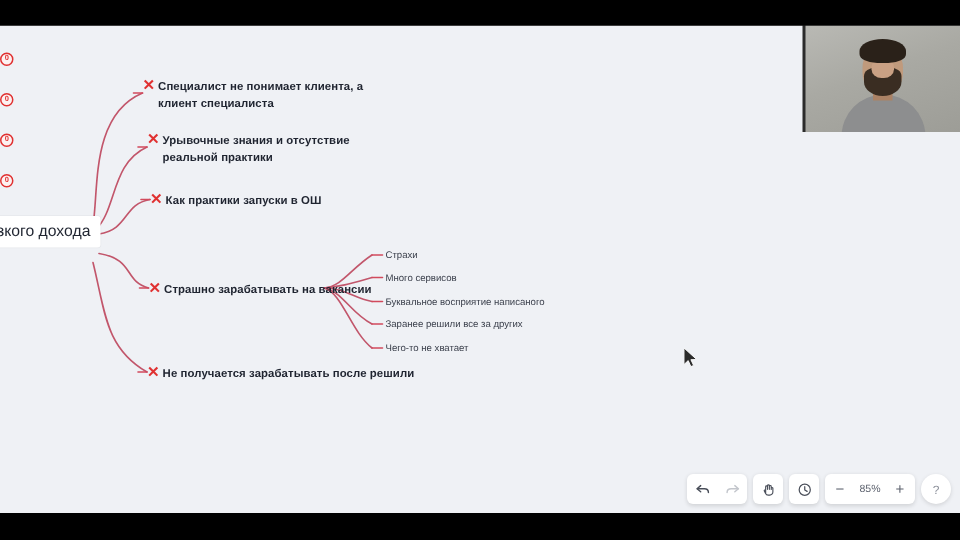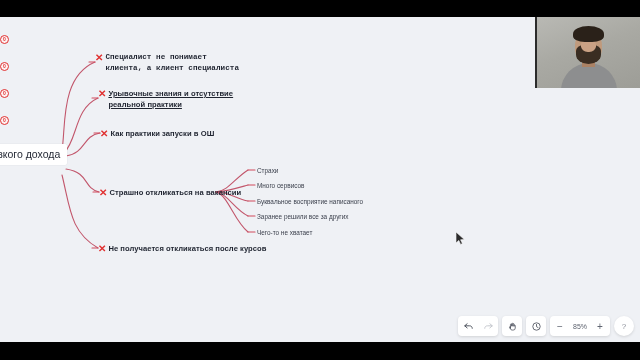--- a/index.html
+++ b/index.html
@@ -266,69 +266,69 @@
         <line x1="92" y1="231" x2="98" y2="231"></line>
       </g>
     </svg>
 
     <div class="root-node" style="left:-6px; top:127px;">
       <span>зкого дохода</span>
     </div>
 
     <div class="branch" style="left:95px; top:35px; width:150px;">
       <span class="xmark">✕</span>
-      <span class="btext" style="width:138px;font-family:Liberation Mono, monospace;">Специалист не понимает клиента, а клиент специалиста</span>
+      <span class="btext" style="width:138px;">Специалист не понимает клиента, а клиент специалиста</span>
     </div>
     <div class="bdot-wrap" style="left:247px; top:41px;">
       <span class="bdash"></span>
       <span class="bdot">0</span>
     </div>
 
     <div class="branch" style="left:98px; top:71px; width:152px;">
       <span class="xmark">✕</span>
-      <span class="btext" style="width:140px;text-decoration:underline;">Урывочные знания и отсутствие реальной практики</span>
+      <span class="btext" style="width:140px;">Урывочные знания и отсутствие реальной практики</span>
     </div>
     <div class="bdot-wrap" style="left:250px; top:77px;">
       <span class="bdash"></span>
       <span class="bdot">0</span>
     </div>
 
     <div class="branch" style="left:100px; top:111px;">
       <span class="xmark">✕</span>
       <span class="btext">Как практики запуски в ОШ</span>
     </div>
     <div class="bdot-wrap" style="left:200px; top:112px;">
       <span class="bdash"></span>
       <span class="bdot">0</span>
     </div>
 
     <div class="branch" style="left:99px; top:170px;">
       <span class="xmark">✕</span>
-      <span class="btext">Страшно откликаться на вакансии</span>
+      <span class="btext">Страшно зарабатывать на вакансии</span>
     </div>
 
     <div class="leaf" style="left:257px; top:149px;">
       <span>Страхи</span>
     </div>
     <div class="leaf" style="left:257px; top:164px;">
       <span>Много сервисов</span>
     </div>
     <div class="leaf" style="left:257px; top:180px;">
       <span>Буквальное восприятие написаного</span>
     </div>
     <div class="leaf" style="left:257px; top:195px;">
       <span>Заранее решили все за других</span>
     </div>
     <div class="leaf" style="left:257px; top:211px;">
       <span>Чего-то не хватает</span>
     </div>
 
     <div class="branch" style="left:98px; top:226px;">
       <span class="xmark">✕</span>
-      <span class="btext">Не получается откликаться после курсов</span>
+      <span class="btext">Не получается зарабатывать после решили</span>
     </div>
     <div class="bdot-wrap" style="left:249px; top:227px;">
       <span class="bdash"></span>
       <span class="bdot">0</span>
     </div>
 
     <svg style="position:absolute; left:456px; top:215px;" width="10" height="14" xmlns="http://www.w3.org/2000/svg">
       <path d="M0,0 L0,11 L2.8,8.4 L4.6,12.4 L6.4,11.6 L4.6,7.8 L8.4,7.6 Z" fill="#2b2b2b" stroke="#ffffff" stroke-width="0.6"></path>
     </svg>
 

